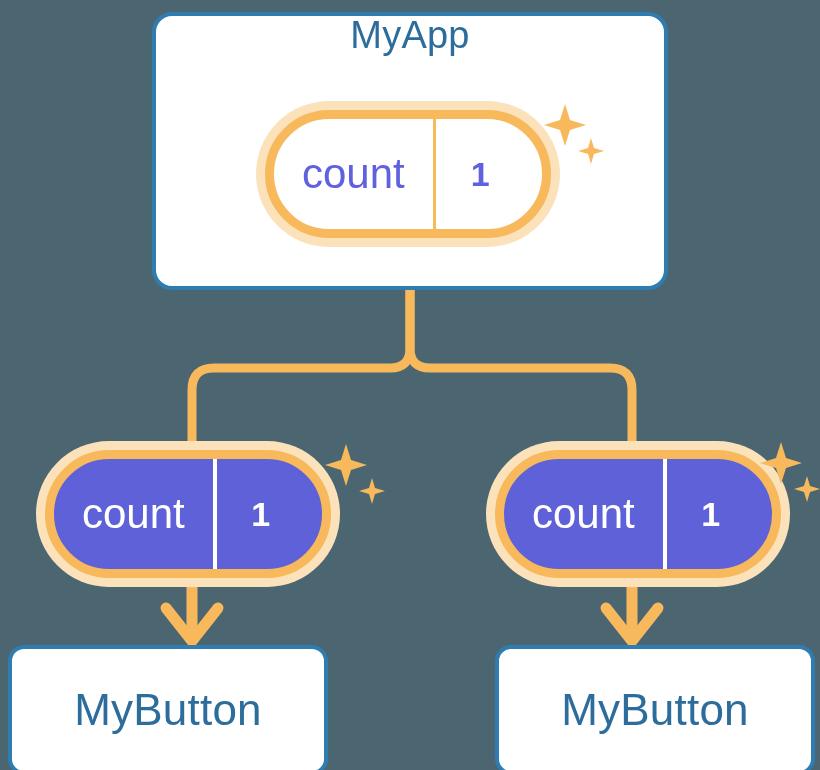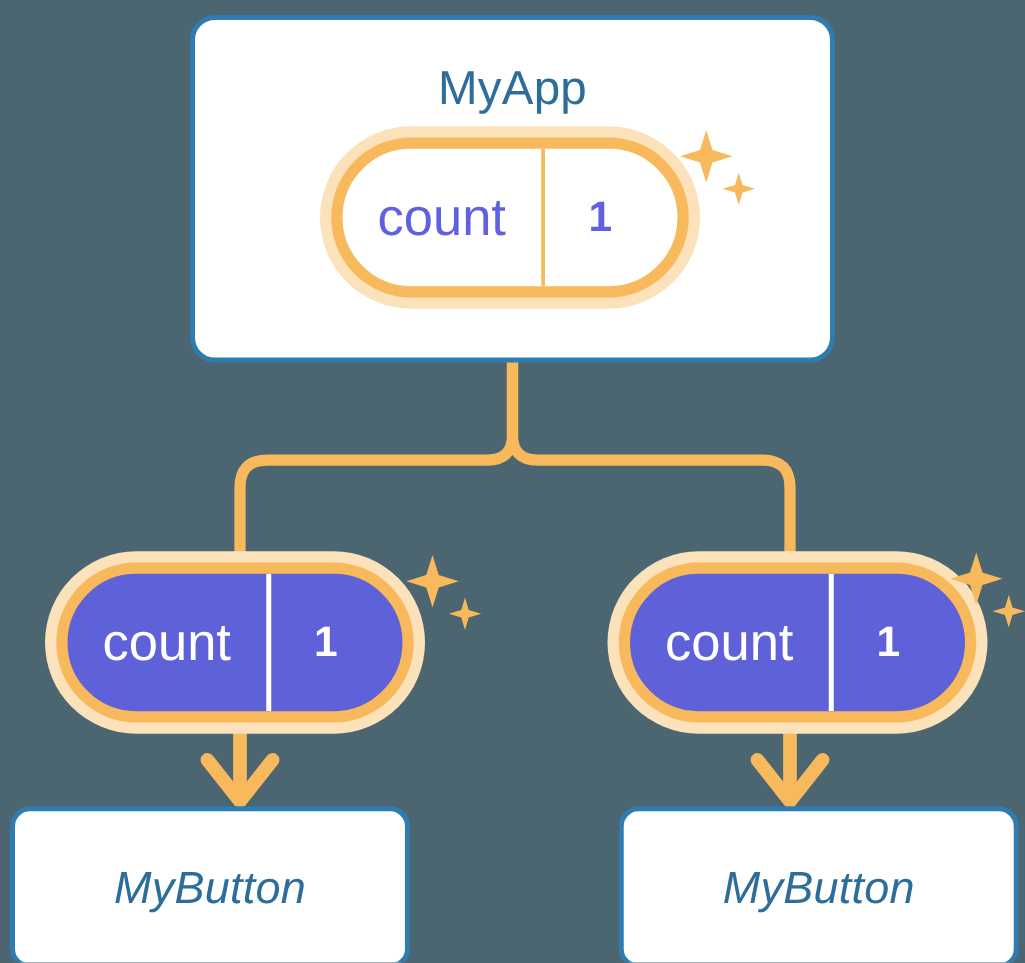--- a/index.html
+++ b/index.html
@@ -52,41 +52,39 @@
 
   #card-myapp {
     left: 152px;
     top: 12px;
     width: 516px;
     height: 278px;
     border-radius: 20px;
     justify-content: flex-start;
   }
   #card-myapp .card-title {
-    margin-top: 36px;
   }
 
   .card-leaf {
     justify-content: center;
     height: 130px;
     border-radius: 16px;
   }
   #card-mybutton-left {
     left: 8px;
     top: 645px;
     width: 320px;
   }
   #card-mybutton-right {
     left: 495px;
     top: 645px;
     width: 320px;
   }
   .card-leaf .card-title {
-    font-size: 36px;
-    font-style: italic;
+    font-size: 44px;
   }
 
   
   .pill-wrap {
     position: absolute;
     display: flex;
     align-items: center;
   }
   .pill {
     position: relative;

